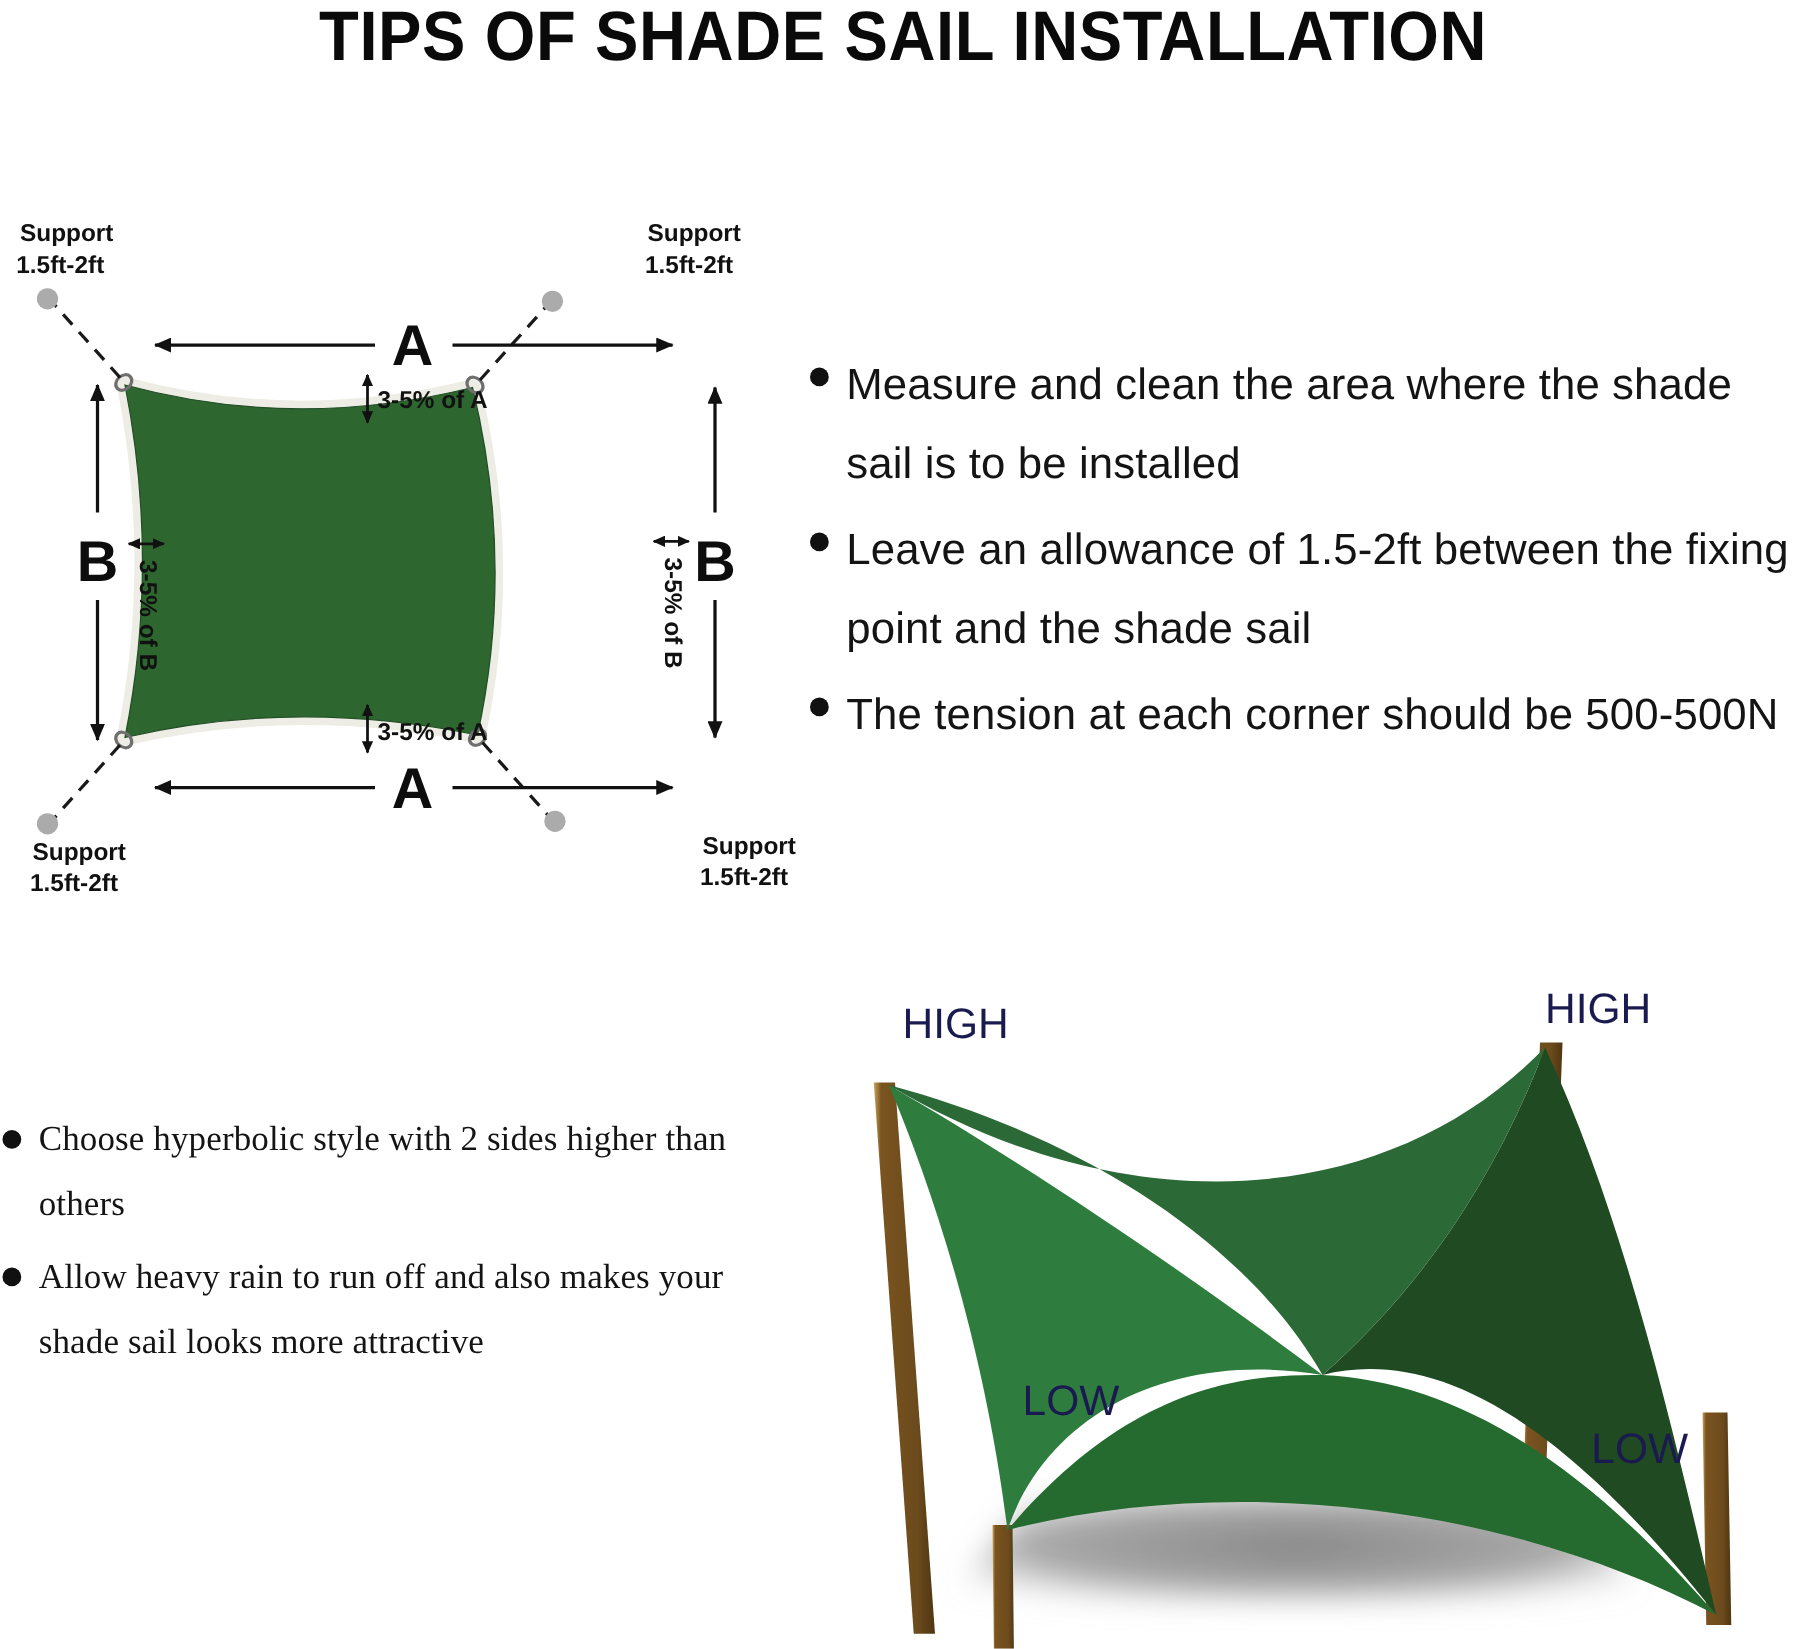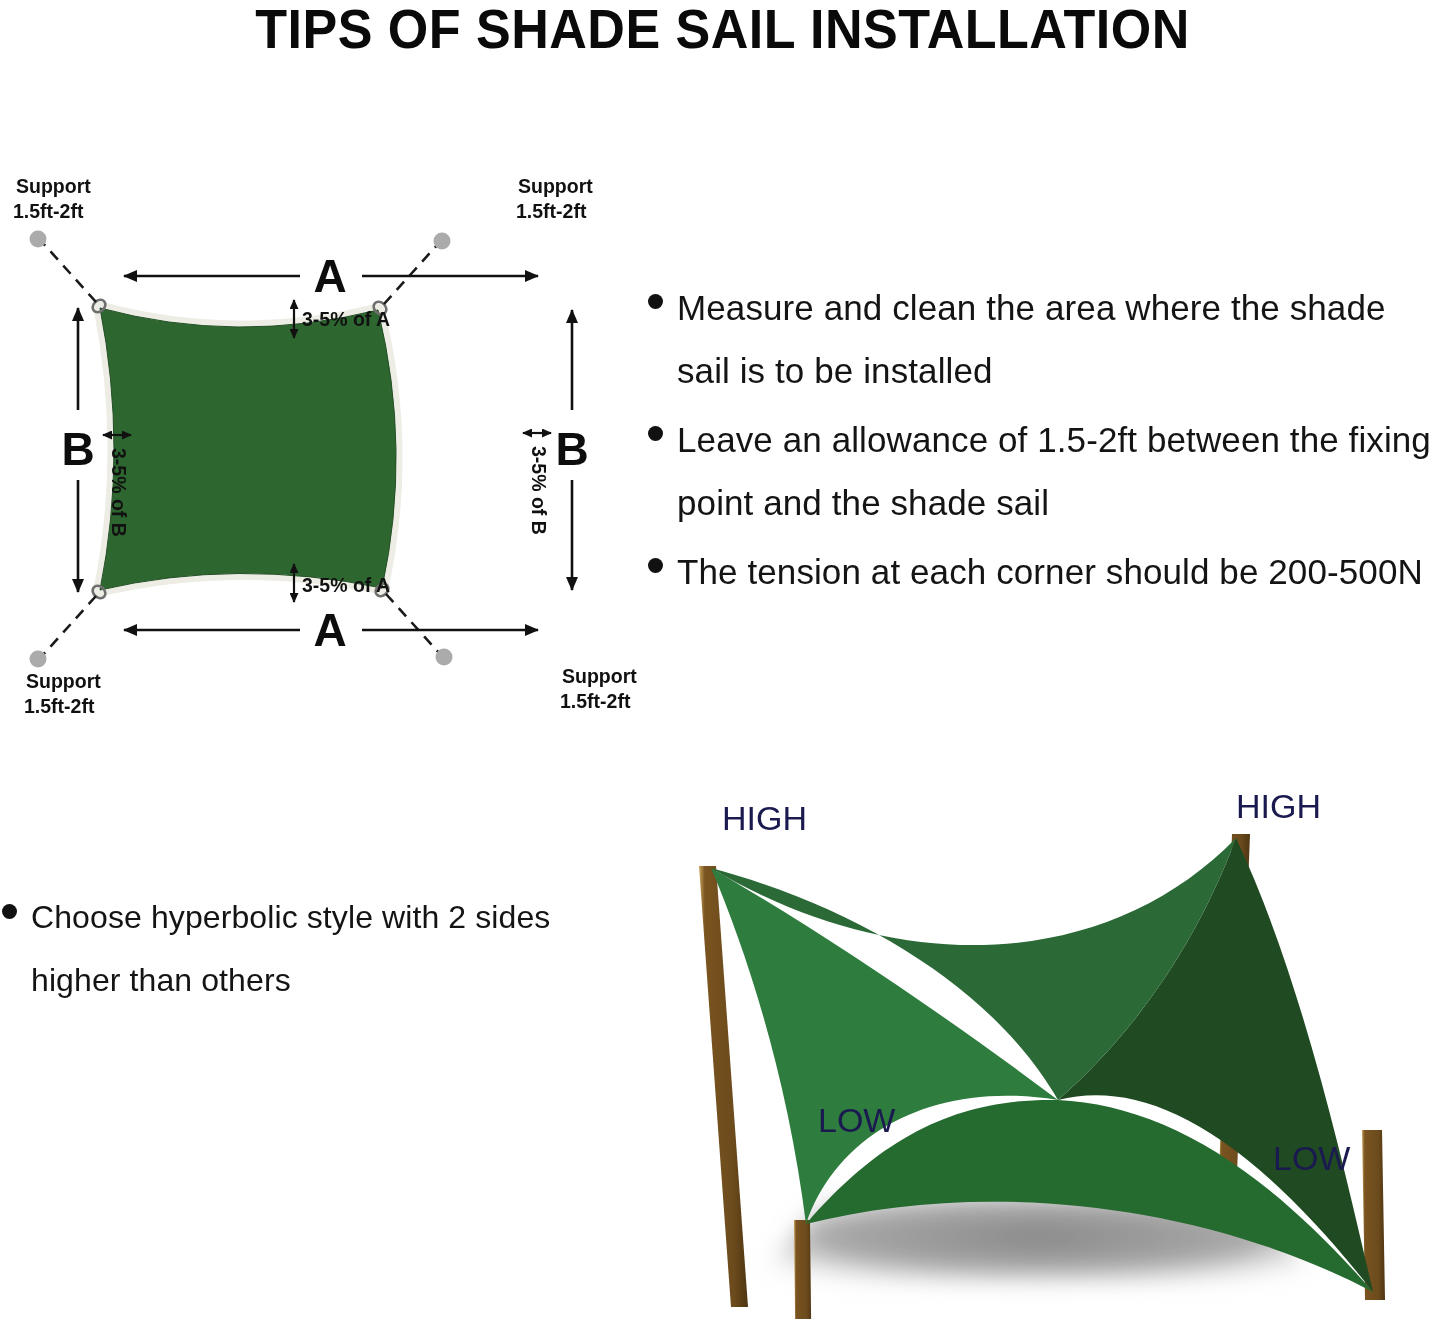--- a/index.html
+++ b/index.html
@@ -76,21 +76,21 @@
     margin-top: 18px;
     margin-right: 14px;
   }
   .bullet-text {
     font-family: "Liberation Sans", "DejaVu Sans", sans-serif;
     font-size: 35px;
     line-height: 63px;
     color: #141414;
     letter-spacing: 0.1px;
   }
-  #tips-left .bullet-text { font-size: 32px; line-height: 63px; }
+  #tips-left .bullet-text { font-size: 28px; line-height: 52px; font-family: Liberation Serif, serif; }
 
   
   #hyper-diagram {
     position: absolute;
     left: 638px;
     top: 780px;
     width: 790px;
     height: 539px;
   }
   #hyper-diagram svg { display: block; }
@@ -203,30 +203,34 @@
     <div class="bullet-row">
       <span class="bullet-dot"></span>
       <span class="bullet-text">Measure and clean the area where the shade sail is to be installed</span>
     </div>
     <div class="bullet-row">
       <span class="bullet-dot"></span>
       <span class="bullet-text">Leave an allowance of 1.5-2ft between the fixing point and the shade sail</span>
     </div>
     <div class="bullet-row">
       <span class="bullet-dot"></span>
-      <span class="bullet-text">The tension at each corner should be 200-500N</span>
+      <span class="bullet-text">The tension at each corner should be 500-500N</span>
     </div>
   </div>
 </div>
 
 <div id="tips-left">
   <div class="bullet-list">
     <div class="bullet-row">
       <span class="bullet-dot"></span>
       <span class="bullet-text">Choose hyperbolic style with 2 sides higher than others</span>
+    </div>
+    <div class="bullet-row">
+      <span class="bullet-dot"></span>
+      <span class="bullet-text">Allow heavy rain to run off and also makes your shade sail looks more attractive</span>
     </div>
   </div>
 </div>
 
 <div id="hyper-diagram">
   <svg width="790" height="539" viewBox="0 0 790 539" xmlns="http://www.w3.org/2000/svg">
     <defs>
       <linearGradient id="postGrad" x1="0" y1="0" x2="1" y2="0">
         <stop offset="0%" stop-color="#C9A45C"></stop>
         <stop offset="12%" stop-color="#7A5420"></stop>

